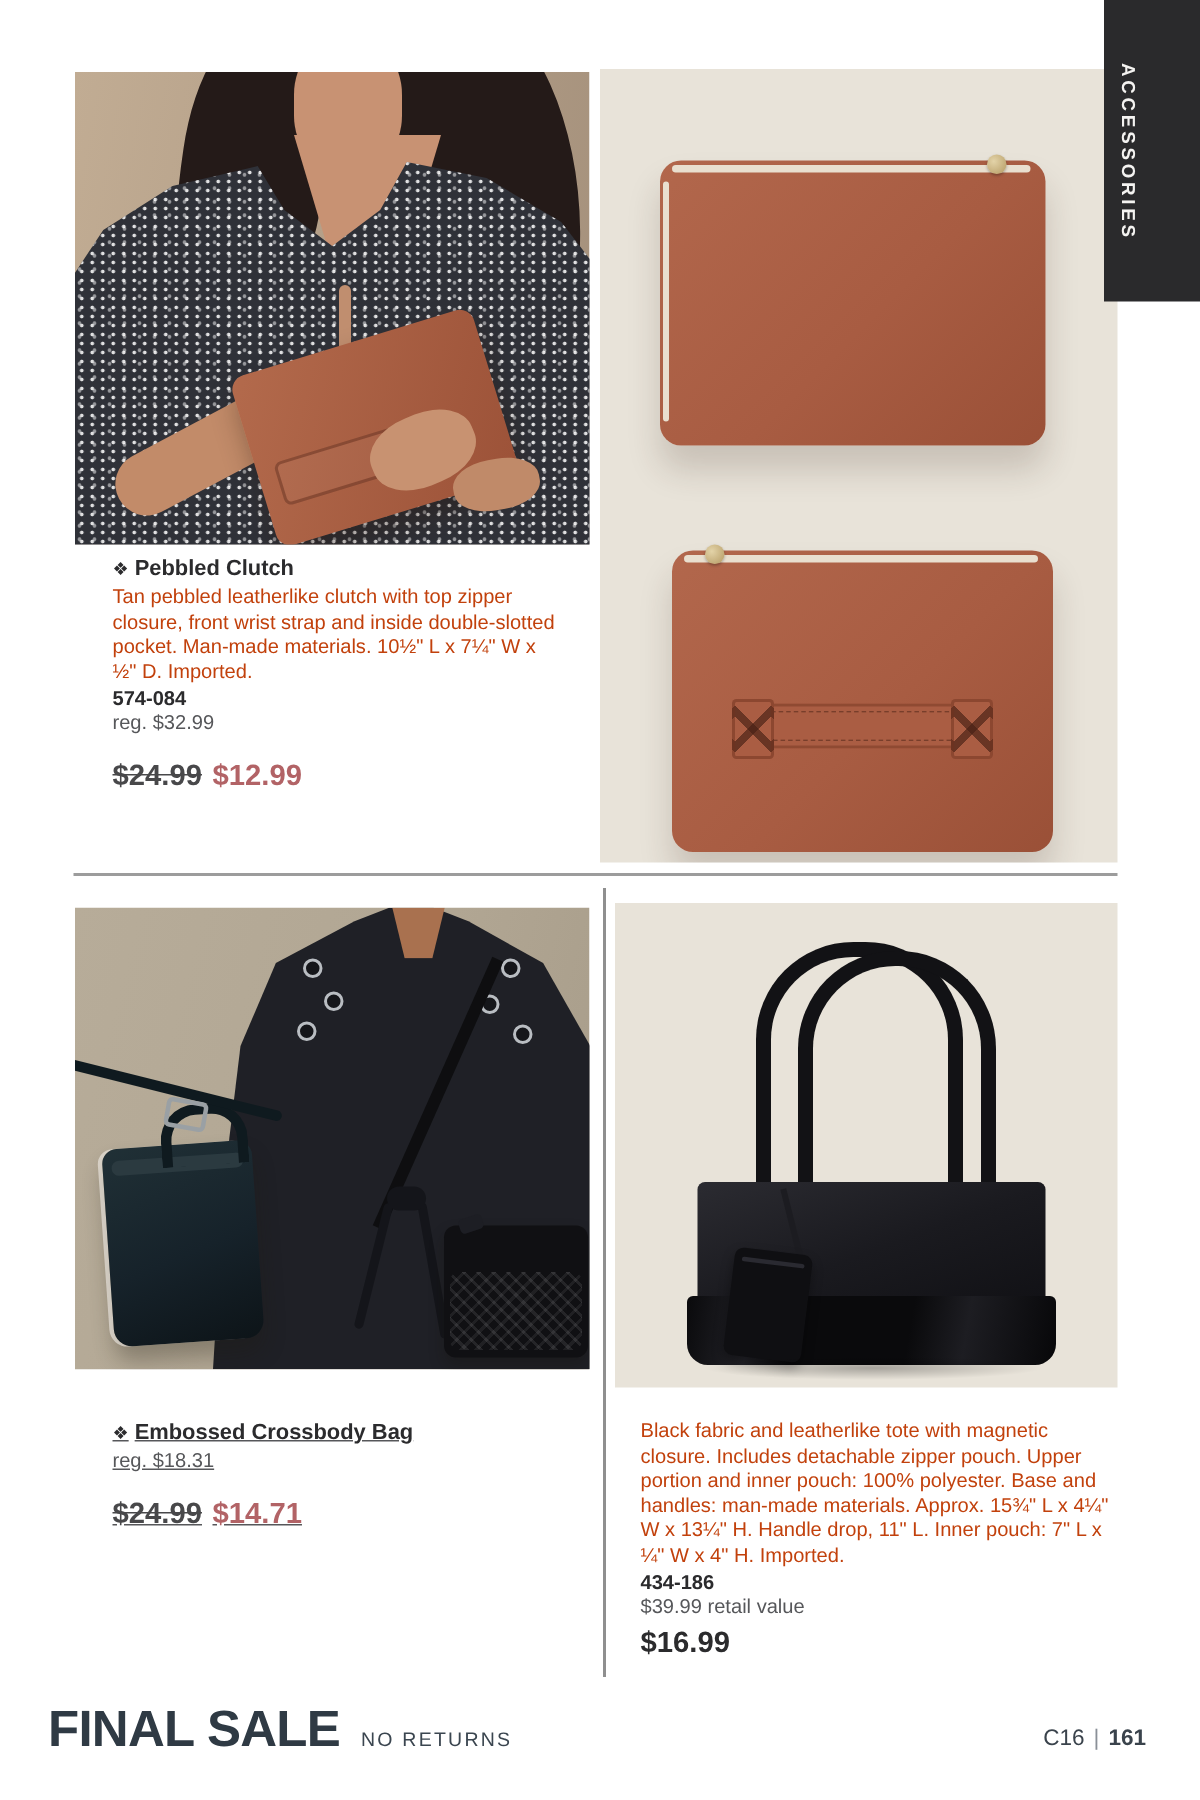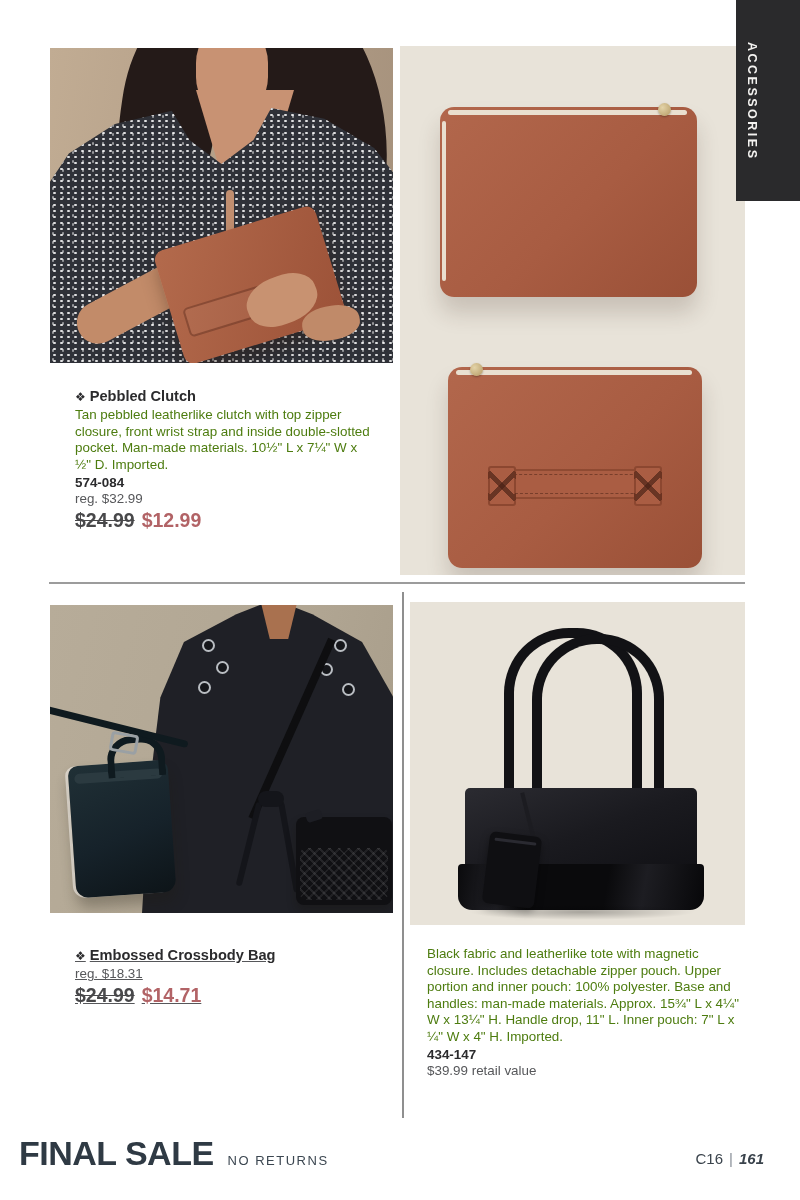--- a/index.html
+++ b/index.html
@@ -16,35 +16,35 @@
       color:#f4f3f1;font-size:12.5px;font-weight:700;letter-spacing:2.5px;}
 
   
   .div-h{position:absolute;left:49px;top:582px;width:696px;height:2px;background:#9c9c9c;}
   .div-v{position:absolute;left:402px;top:592px;width:2px;height:526px;background:#8f8f8f;}
 
   
   .pinfo{position:absolute;color:#56575a;font-size:13.4px;line-height:1.24;}
   .pname{font-weight:700;color:#2b2b2d;font-size:14.6px;margin-bottom:2px;}
   .pname .marker{font-size:12px;margin-right:4px;}
-  .pdesc{color:#4d7c0f;}
+  .pdesc{color:#c2410c;}
   .psku{font-weight:700;color:#2b2b2d;margin-top:1px;}
   .preg{color:#56575a;}
-  .pprice{margin-top:0;font-size:19.5px;font-weight:700;}
+  .pprice{margin-top:14px;font-size:19.5px;font-weight:700;}
   .strike{color:#48484a;text-decoration:line-through;margin-right:7px;}
   .sale{color:#b26366;}
   .finalp{color:#2b2b2d;font-size:19.5px;font-weight:700;margin-top:3px;}
 
   
-  .footer{position:absolute;left:19px;top:1134px;display:flex;align-items:baseline;}
+  .footer{position:absolute;left:32px;top:1134px;display:flex;align-items:baseline;}
   .final-sale{font-size:34px;font-weight:700;color:#2f3a44;letter-spacing:-.5px;}
   .no-returns{font-size:13px;font-weight:400;color:#3b4650;letter-spacing:1.5px;margin-left:14px;}
   .pageno{position:absolute;right:36px;top:1150px;font-size:15px;color:#3a434c;}
   .pageno .sep{color:#8a9098;margin:0 6px;font-weight:300;}
-  .pageno b{font-weight:700;font-style:italic;}
+  .pageno b{font-weight:700;}
 
   
   .tl-bg{position:absolute;inset:0;background:linear-gradient(100deg,#c1ac93 0%,#b5a089 45%,#a4907b 100%);}
   .hair{position:absolute;background:#241a18;}
   .skin{position:absolute;background:#c89273;}
   .dress{position:absolute;left:-6px;right:-6px;top:52px;bottom:-4px;
      background-color:#2f3138;
      background-image:radial-gradient(circle,rgba(255,255,255,.85) 1px,transparent 1.5px),
                       radial-gradient(circle,rgba(255,255,255,.5) 1px,transparent 1.5px);
      background-size:7px 6px,10px 9px;background-position:0 0,4px 3px;
@@ -144,21 +144,21 @@
     <div class="clutch" style="left:48px;top:321px;width:254px;height:201px;">
       <div class="ziptape"></div>
       <div class="zpull" style="left:22px;top:-4px;"></div>
       <div class="strapbar">
         <div class="xbox" style="left:-4px;"></div>
         <div class="xbox" style="right:-4px;"></div>
       </div>
     </div>
   </div>
 
-  <div class="pinfo" style="left:75px;top:387px;width:300px;">
+  <div class="pinfo" style="left:75px;top:370px;width:300px;">
     <div class="pname"><span class="marker">❖</span><span>Pebbled Clutch</span></div>
     <div class="pdesc">Tan pebbled leatherlike clutch with top zipper closure, front wrist strap and inside double-slotted pocket. Man-made materials. 10½" L x 7¼" W x ½" D. Imported.</div>
     <div class="psku">574-084</div>
     <div class="preg">reg. $32.99</div>
     <div class="pprice">
       <span class="strike">$24.99</span><span class="sale">$12.99</span>
     </div>
   </div>
 
   <div class="div-h"></div>
@@ -201,22 +201,23 @@
   <div class="pinfo" style="left:75px;top:946px;width:312px;text-decoration:underline;">
     <div class="pname"><span class="marker">❖</span><span>Embossed Crossbody Bag</span></div>
     <div class="preg">reg. $18.31</div>
     <div class="pprice">
       <span class="strike">$24.99</span><span class="sale">$14.71</span>
     </div>
   </div>
 
   <div class="pinfo" style="left:427px;top:946px;width:322px;">
     <div class="pdesc">Black fabric and leatherlike tote with magnetic closure. Includes detachable zipper pouch. Upper portion and inner pouch: 100% polyester. Base and handles: man-made materials. Approx. 15¾" L x 4¼" W x 13¼" H. Handle drop, 11" L. Inner pouch: 7" L x ¼" W x 4" H. Imported.</div>
-    <div class="psku">434-147</div>
+    <div class="psku">434-186</div>
     <div class="preg">$39.99 retail value</div>
+    <div class="finalp">$16.99</div>
   </div>
 
   <div class="footer">
     <span class="final-sale">FINAL SALE</span>
     <span class="no-returns">NO RETURNS</span>
   </div>
   <div class="pageno">
     <span>C16</span><span class="sep">|</span><b>161</b>
   </div>
 

